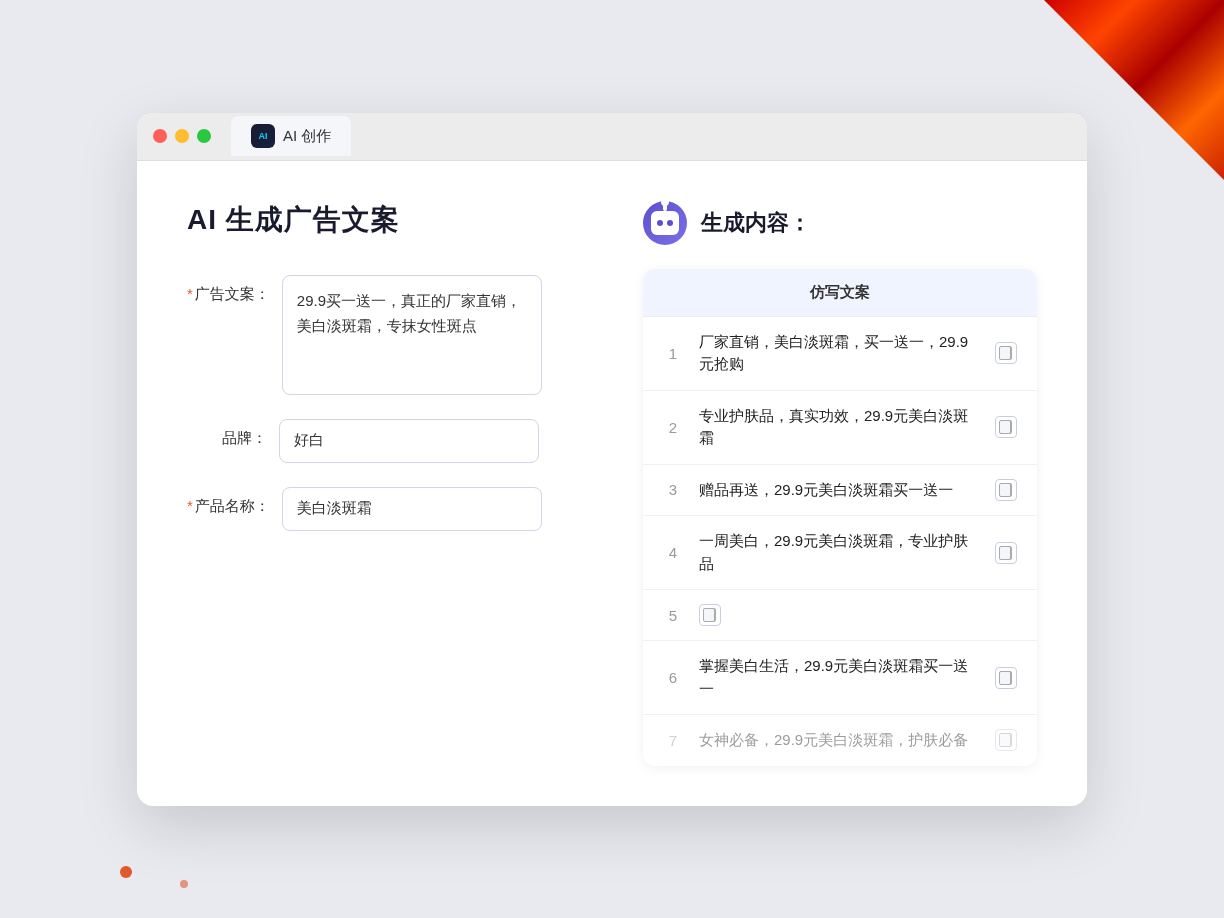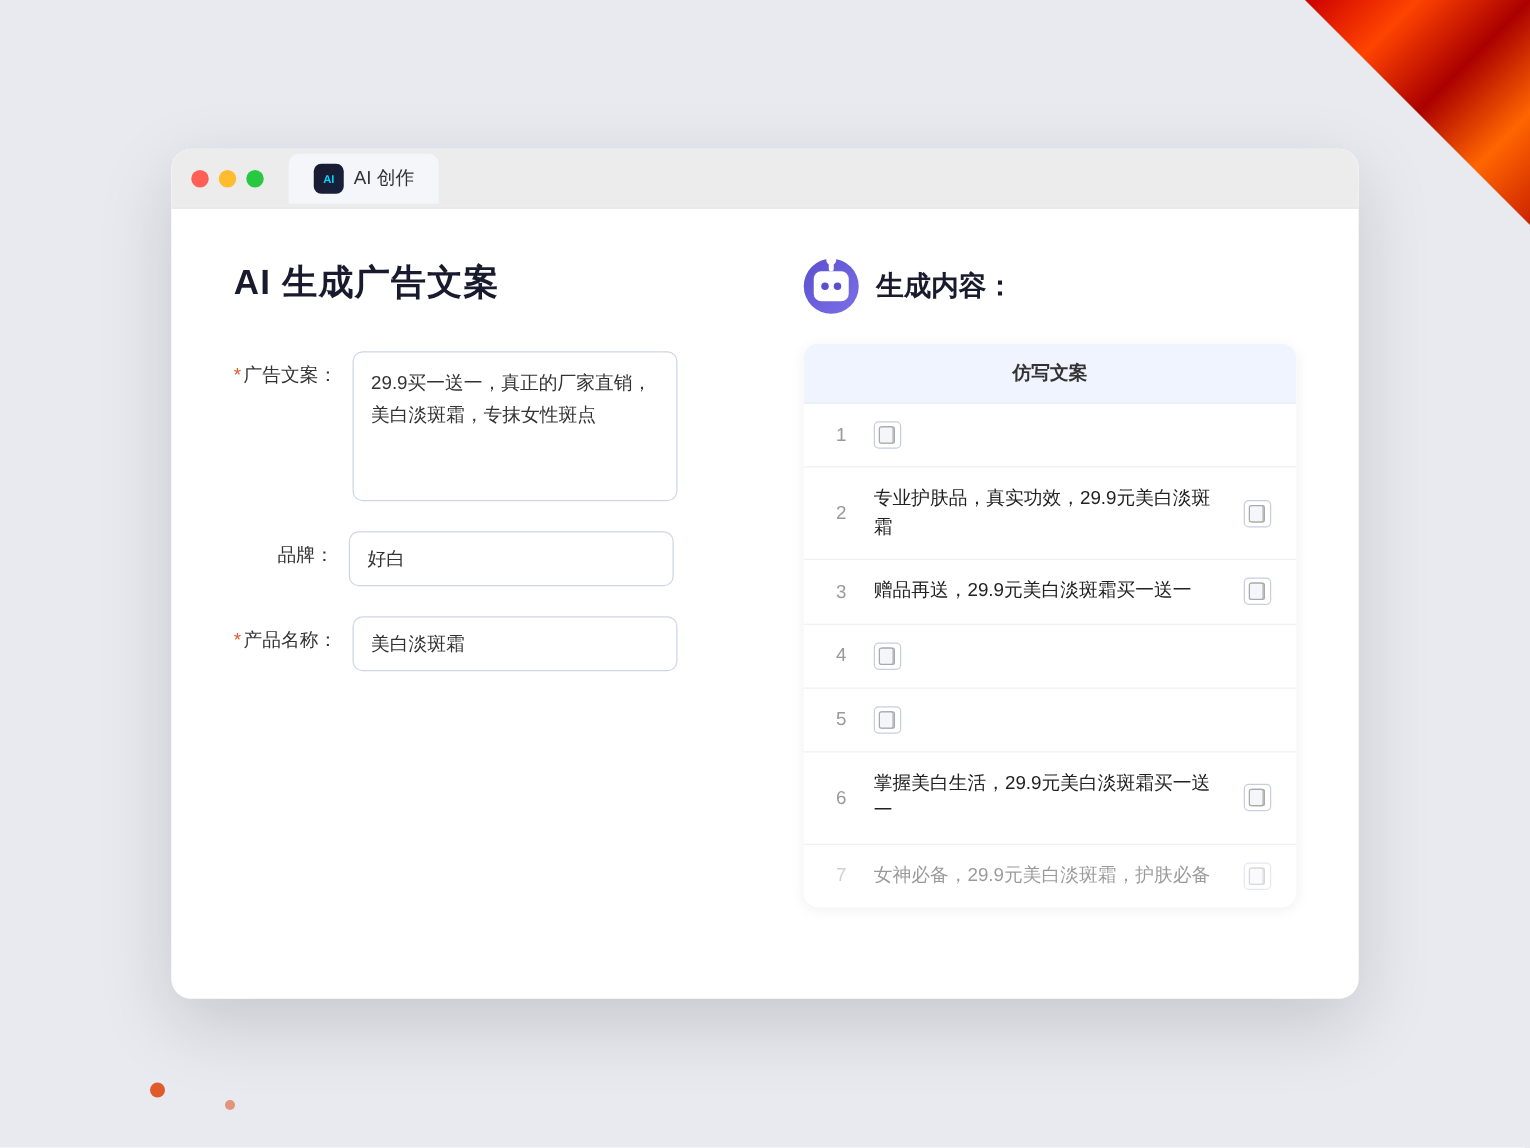--- a/index.html
+++ b/index.html
@@ -371,34 +371,36 @@
         </div>
         <span class="result-title">生成内容：</span>
       </div>
 
       <div class="results-table">
         <div class="table-header">仿写文案</div>
 
         <div id="results-body">
             <div class="table-row">
       <span class="row-num">1</span>
+      <span class="row-text">厂家直销，美白淡斑霜，买一送一，29.9元抢购</span>
       <div class="copy-icon"></div>
     </div>
             <div class="table-row">
       <span class="row-num">2</span>
       <span class="row-text">专业护肤品，真实功效，29.9元美白淡斑霜</span>
       <div class="copy-icon"></div>
     </div>
             <div class="table-row">
       <span class="row-num">3</span>
       <span class="row-text">赠品再送，29.9元美白淡斑霜买一送一</span>
       <div class="copy-icon"></div>
     </div>
             <div class="table-row">
       <span class="row-num">4</span>
+      <span class="row-text">一周美白，29.9元美白淡斑霜，专业护肤品</span>
       <div class="copy-icon"></div>
     </div>
             <div class="table-row">
       <span class="row-num">5</span>
       <div class="copy-icon"></div>
     </div>
             <div class="table-row">
       <span class="row-num">6</span>
       <span class="row-text">掌握美白生活，29.9元美白淡斑霜买一送一</span>
       <div class="copy-icon"></div>

